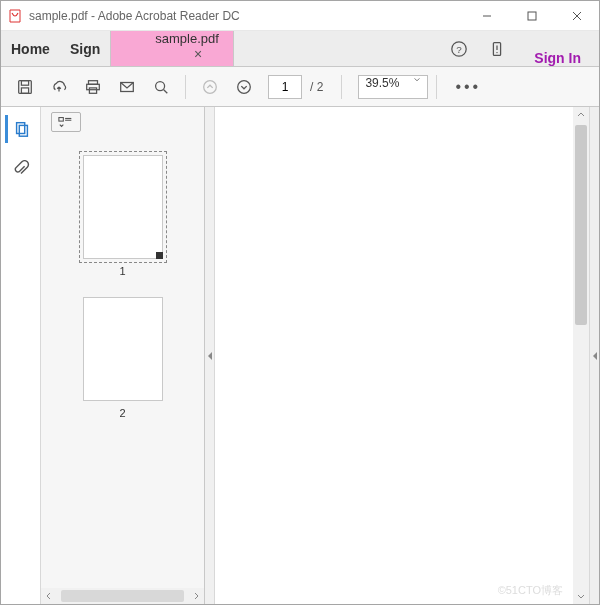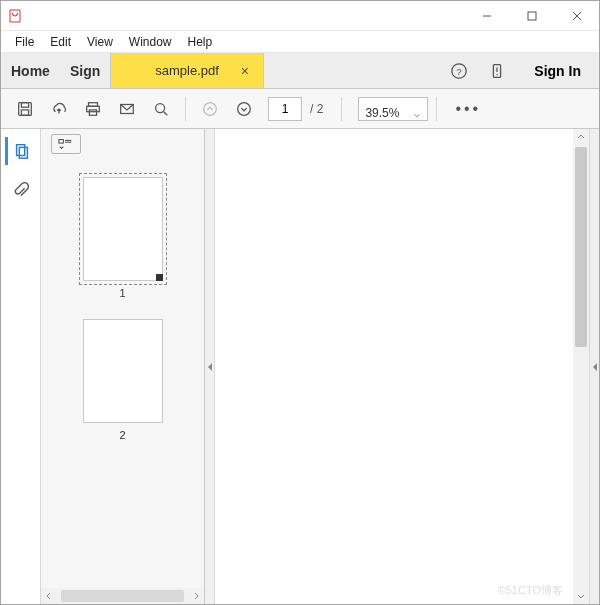--- a/index.html
+++ b/index.html
@@ -12,35 +12,35 @@
   .titlebar .spacer { flex: 1; }
   .titlebar .winctl { width: 45px; height: 30px; display: flex; align-items: center; justify-content: center; color: #555; }
   .titlebar .winctl svg { width: 10px; height: 10px; }
   
   .menubar { height: 22px; display: flex; align-items: center; padding: 0 6px; font-size: 12px; border-bottom: 1px solid #e8e8e8; }
   .menubar .menu-item { padding: 2px 8px; color: #222; }
   
   .topbar { height: 36px; background: #ededed; display: flex; align-items: stretch; border-bottom: 1px solid #c8c8c8; }
   .topbar .tab { display: flex; align-items: center; padding: 0 10px; font-size: 14px; color: #333; }
   .topbar .tab strong { font-weight: 600; }
-  .topbar .doc-tab { background: #fde047; border-right: 1px solid #c8c8c8; border-left: 1px solid #c8c8c8; display: flex; align-items: center; padding: 0 14px 0 44px; font-size: 13px; color: #333; position: relative; }
+  .topbar .doc-tab { background: #f9a8d4; border-right: 1px solid #c8c8c8; border-left: 1px solid #c8c8c8; display: flex; align-items: center; padding: 0 14px 0 44px; font-size: 13px; color: #333; position: relative; flex-direction: column; }
   .topbar .doc-tab .close-x { margin-left: 22px; font-size: 14px; color: #555; }
   .topbar .spacer { flex: 1; }
   .topbar .iconbtn { width: 38px; display: flex; align-items: center; justify-content: center; color: #555; }
   .topbar .iconbtn svg { width: 18px; height: 18px; }
-  .topbar .signin { padding: 0 18px; display: flex; align-items: center; font-size: 14px; font-weight: 600; color: #000000; }
+  .topbar .signin { padding: 0 18px; display: flex; align-items: flex-end; font-size: 14px; font-weight: 600; color: #a21caf; }
   
   .toolbar { height: 40px; background: #f7f7f7; display: flex; align-items: center; padding: 0 8px; gap: 2px; border-bottom: 1px solid #c8c8c8; }
   .toolbar .tbtn { width: 32px; height: 32px; display: flex; align-items: center; justify-content: center; color: #555; border-radius: 2px; }
   .toolbar .tbtn svg { width: 18px; height: 18px; stroke: #555; fill: none; stroke-width: 1.4; }
   .toolbar .sep { width: 1px; height: 24px; background: #d4d4d4; margin: 0 6px; }
   .toolbar .disabled svg { stroke: #bcbcbc; }
   .toolbar .page-input { width: 34px; height: 24px; border: 1px solid #bfbfbf; font-size: 12px; text-align: center; background: #fff; margin-left: 6px; }
   .toolbar .page-total { font-size: 12px; color: #555; padding: 0 10px 0 6px; }
-  .toolbar .zoom-select { width: 70px; height: 24px; border: 1px solid #bfbfbf; background: #fff; display: flex; align-items: flex-end; justify-content: space-between; padding: 0 6px; font-size: 12px; color: #333; margin-left: 8px; }
+  .toolbar .zoom-select { width: 70px; height: 24px; border: 1px solid #bfbfbf; background: #fff; display: flex; align-items: flex-start; justify-content: space-between; padding: 0 6px; font-size: 12px; color: #333; margin-left: 8px; }
   .toolbar .zoom-select svg { width: 8px; height: 8px; stroke: #555; fill: none; }
   .toolbar .dots { font-size: 16px; letter-spacing: 3px; color: #555; padding: 0 10px; }
   
   .main { flex: 1; display: flex; min-height: 0; }
   .sidetools { width: 40px; background: #fff; border-right: 1px solid #d8d8d8; display: flex; flex-direction: column; align-items: center; padding-top: 8px; gap: 12px; }
   .sidetools .stbtn { width: 32px; height: 28px; display: flex; align-items: center; justify-content: center; }
   .sidetools .stbtn.active { border-left: 3px solid #3b8dd9; }
   .sidetools .stbtn svg { width: 18px; height: 18px; stroke: #555; fill: none; stroke-width: 1.6; }
   .sidetools .stbtn.active svg { stroke: #2a7ccc; }
   
@@ -81,46 +81,40 @@
 
 <div class="window">
 
   <div class="titlebar">
     <span class="app-icon">
       <svg viewBox="0 0 16 16">
           <path d="M3 2 h10 v12 h-10 z" fill="#fff" stroke="#d33" stroke-width="1"></path>
           <path d="M5 5 q3 6 6 0" stroke="#d33" fill="none" stroke-width="1.2"></path>
         </svg>
     </span>
+    <span class="title-text">sample.pdf - Adobe Acrobat Reader DC</span>
     <span class="spacer"></span>
     <div class="winctl">
         <svg viewBox="0 0 10 10">
           <line x1="1" y1="5" x2="9" y2="5" stroke="#555" stroke-width="1"></line>
         </svg>
       </div>
     <div class="winctl">
         <svg viewBox="0 0 10 10">
           <rect x="1" y="1" width="8" height="8" fill="none" stroke="#555" stroke-width="1"></rect>
         </svg>
       </div>
     <div class="winctl">
         <svg viewBox="0 0 10 10">
           <line x1="1" y1="1" x2="9" y2="9" stroke="#555" stroke-width="1"></line>
           <line x1="9" y1="1" x2="1" y2="9" stroke="#555" stroke-width="1"></line>
         </svg>
       </div>
   </div>
 
-  <div class="menubar">
-    <span class="menu-item">File</span>
-    <span class="menu-item">Edit</span>
-    <span class="menu-item">View</span>
-    <span class="menu-item">Window</span>
-    <span class="menu-item">Help</span>
-  </div>
 
   <div class="topbar">
     <div class="tab">
         <strong>Home</strong>
       </div>
     <div class="tab">
         <strong>Sign</strong>
       </div>
     <div class="doc-tab">
       <span>sample.pdf</span>

